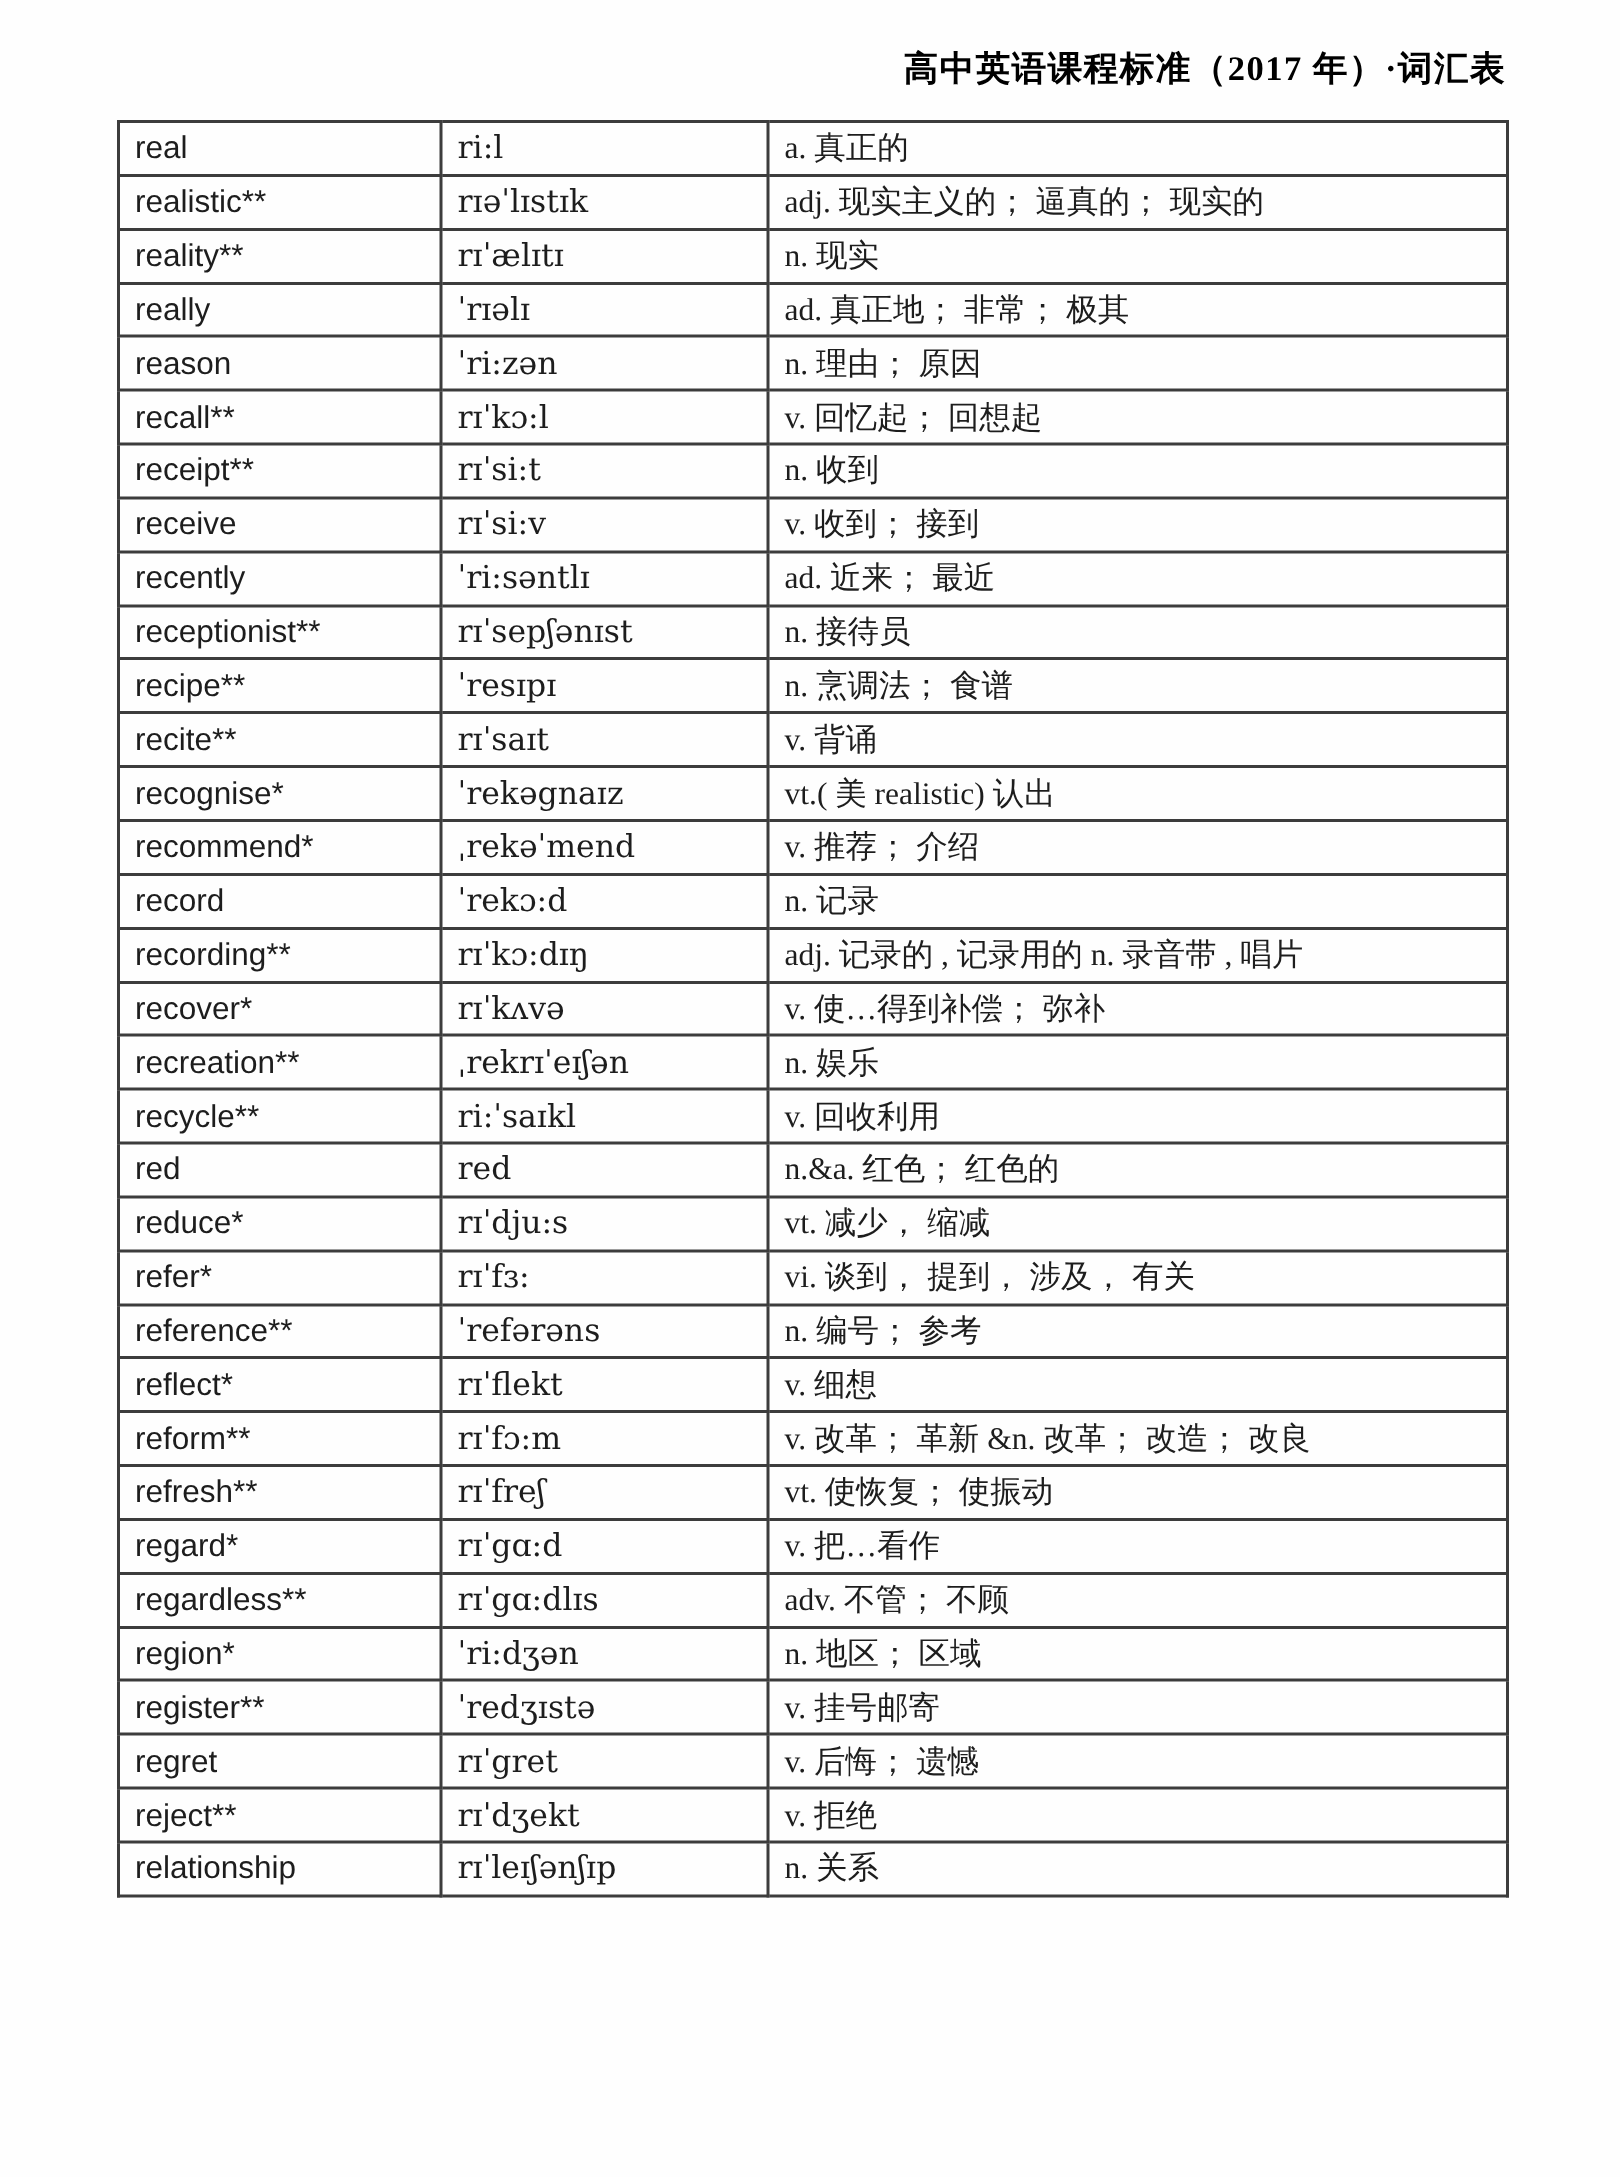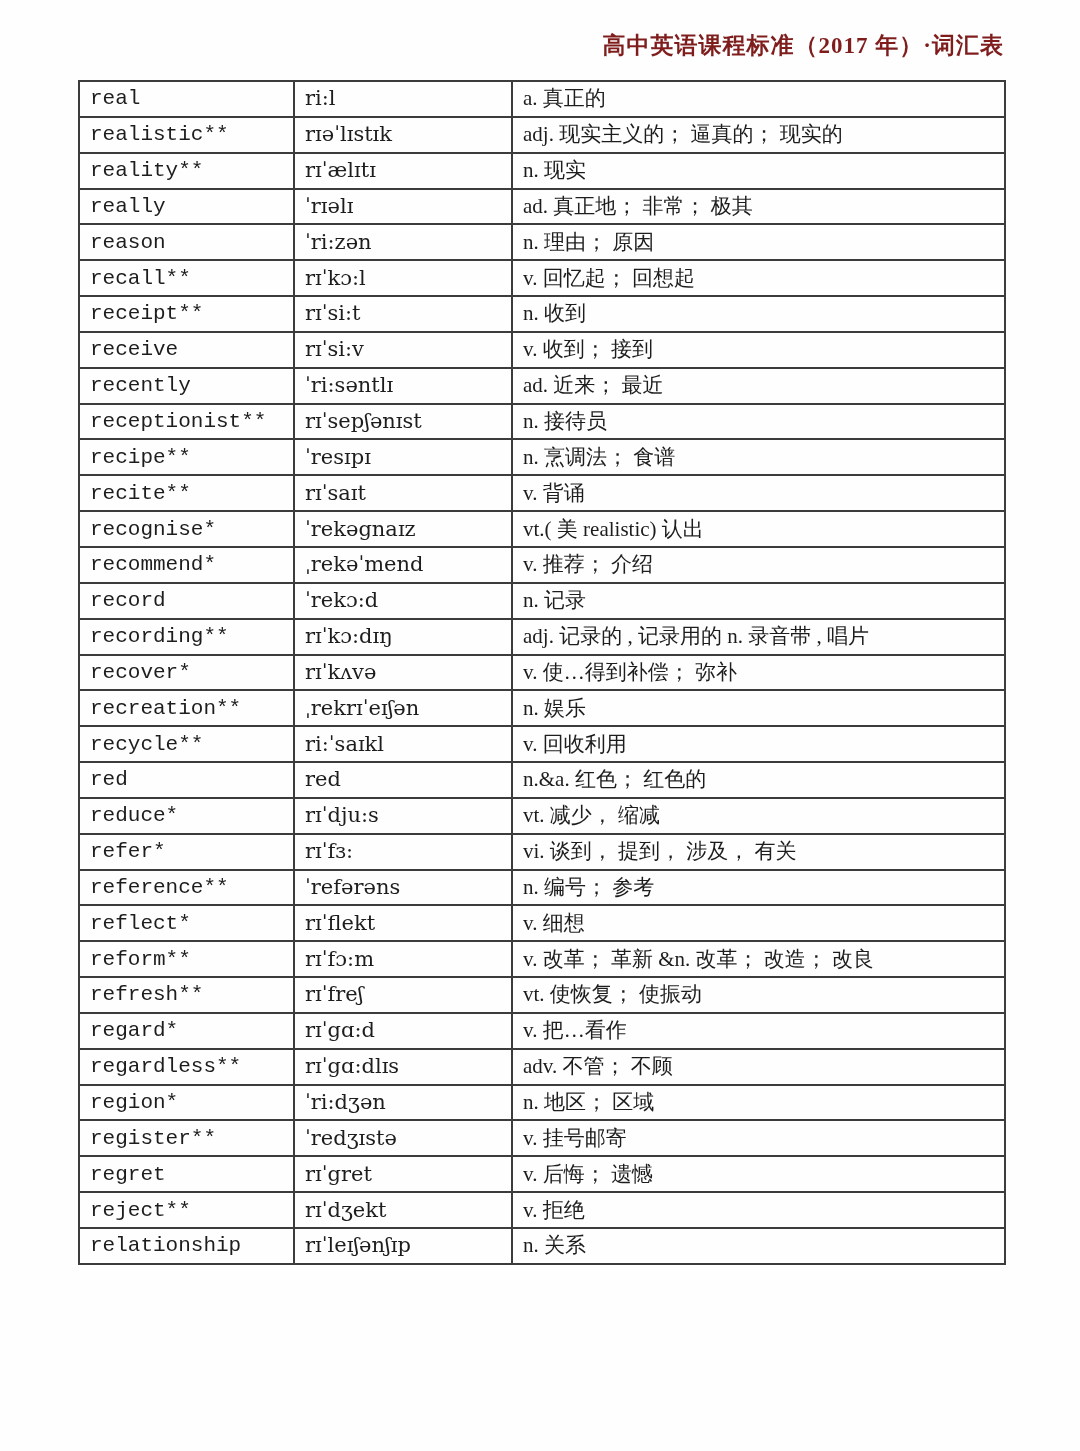--- a/index.html
+++ b/index.html
@@ -16,21 +16,21 @@
     color: #1d1d1d;
     overflow: hidden;
   }
   .header {
     position: absolute;
     top: 30px;
     right: 76px;
     font-size: 23px;
     font-weight: 600;
     letter-spacing: 1px;
-    color: #7f1d1d;
+    color: #000000;
     white-space: nowrap;
   }
   table.vocab {
     position: absolute;
     left: 78px;
     top: 80px;
     width: 926px;
     border-collapse: collapse;
     table-layout: fixed;
   }
@@ -42,21 +42,21 @@
     height: 33.85px;
     padding: 0 4px 0 10px;
     font-size: 21px;
     line-height: 1.1;
     vertical-align: middle;
     white-space: nowrap;
     overflow: hidden;
     color: #1d1d1d;
   }
   td.col-word {
-    font-family: Liberation Mono, monospace;
+    font-family: Liberation Sans, sans-serif;
     margin-left: 12px;
   }
   td.col-ipa {
     font-family: "DejaVu Serif", "Liberation Serif", serif;
     font-size: 20px;
     border-radius: 11px;
   }
   td.col-def {
     font-family: "Liberation Serif", "DejaVu Serif", serif;
     font-size: 20px;

